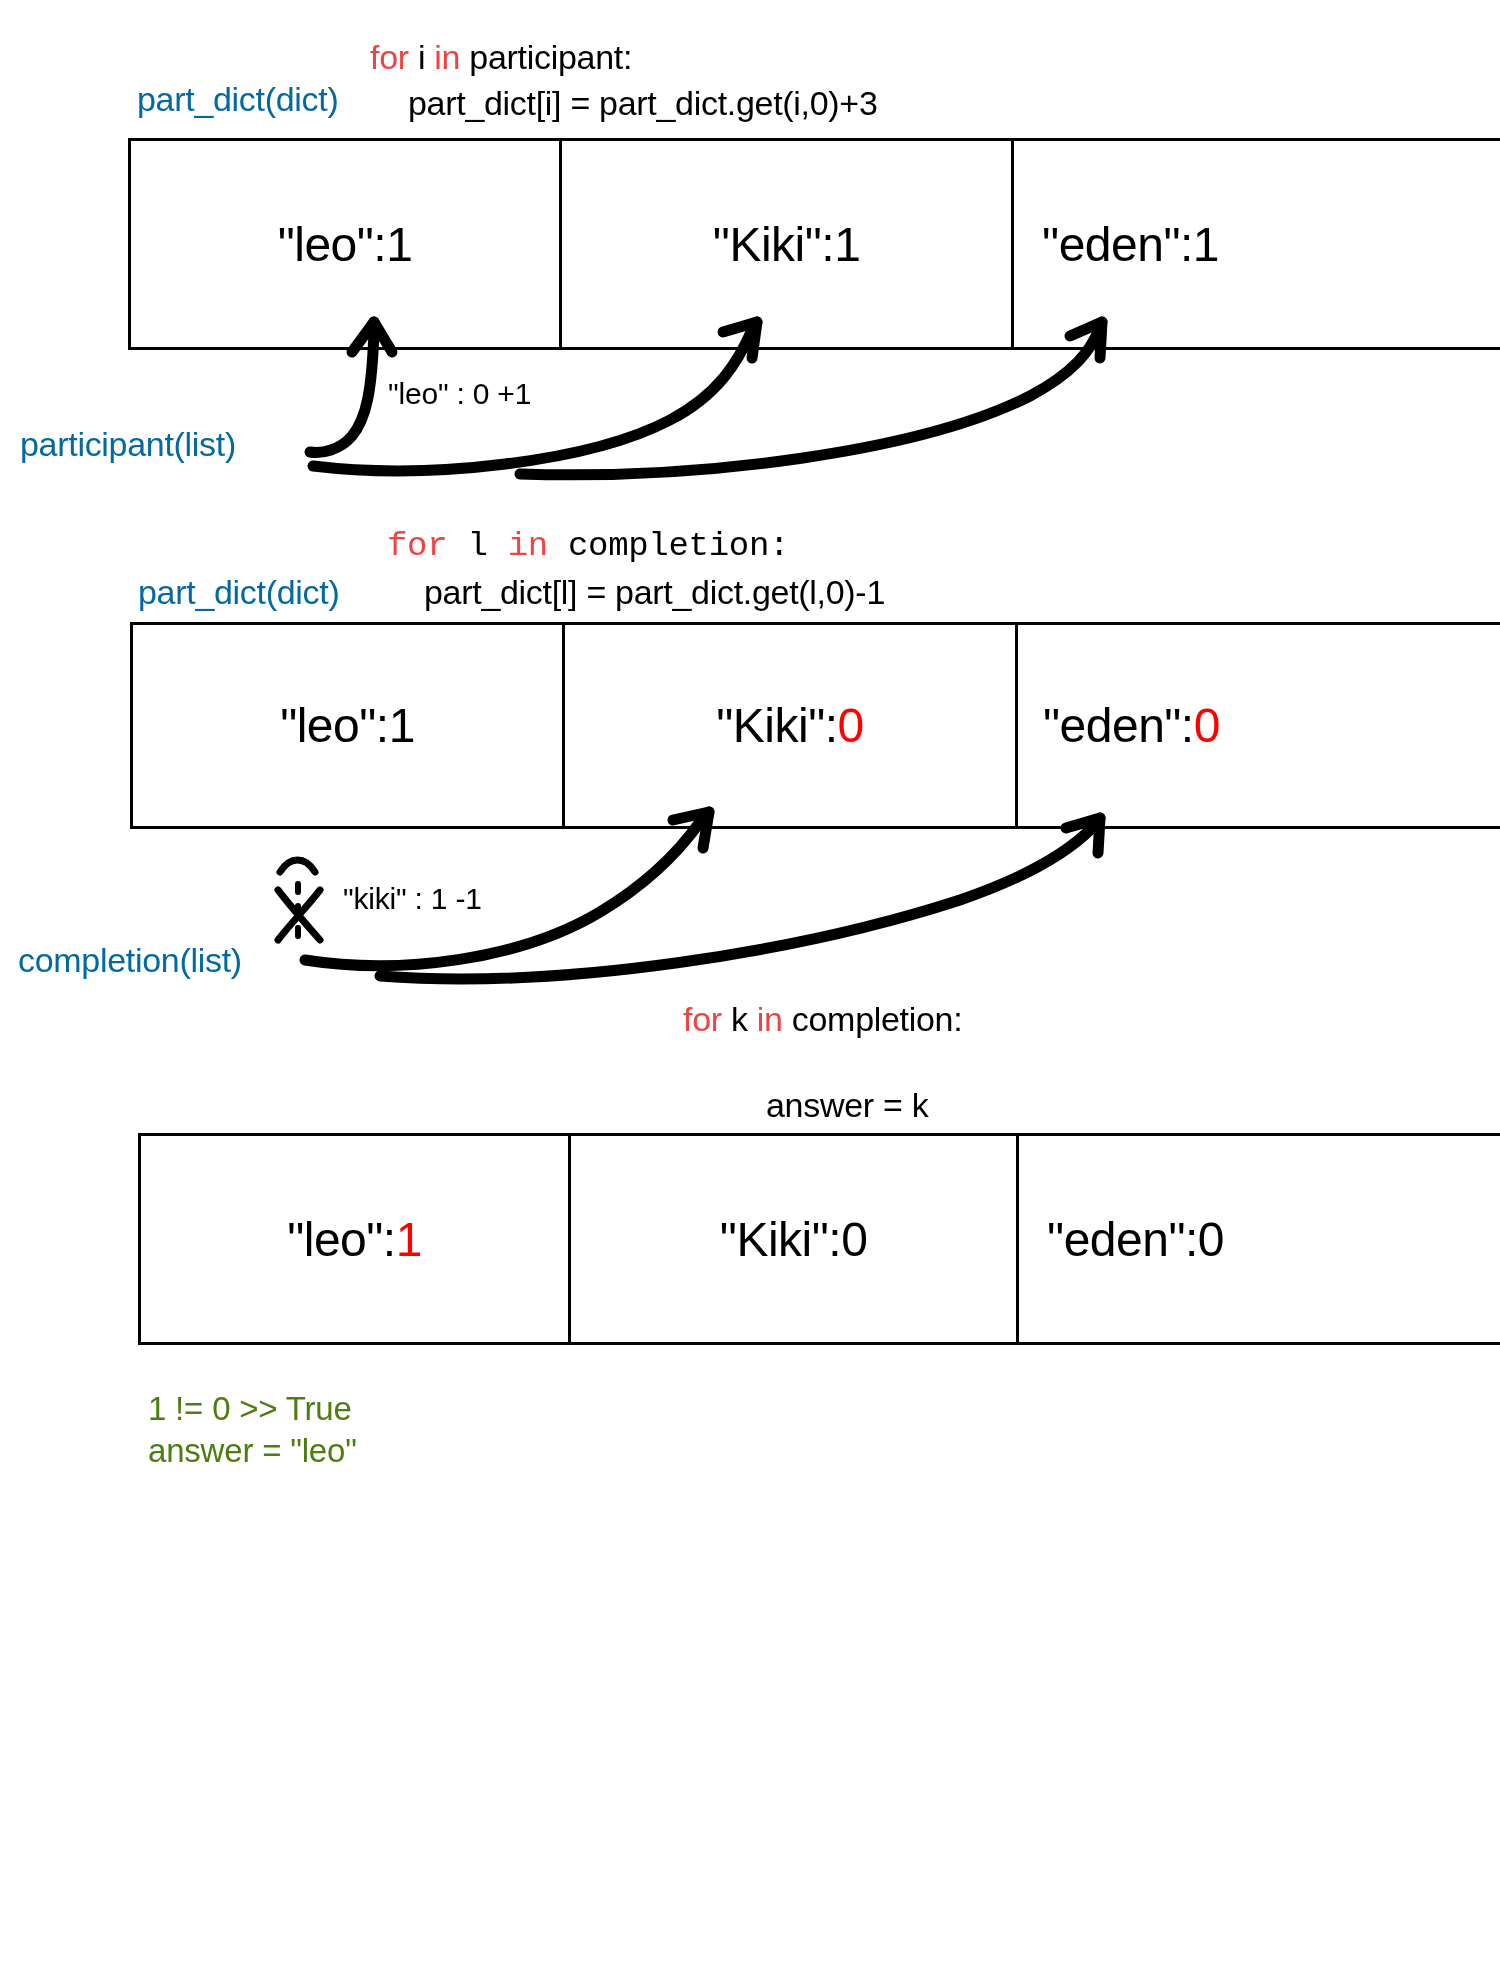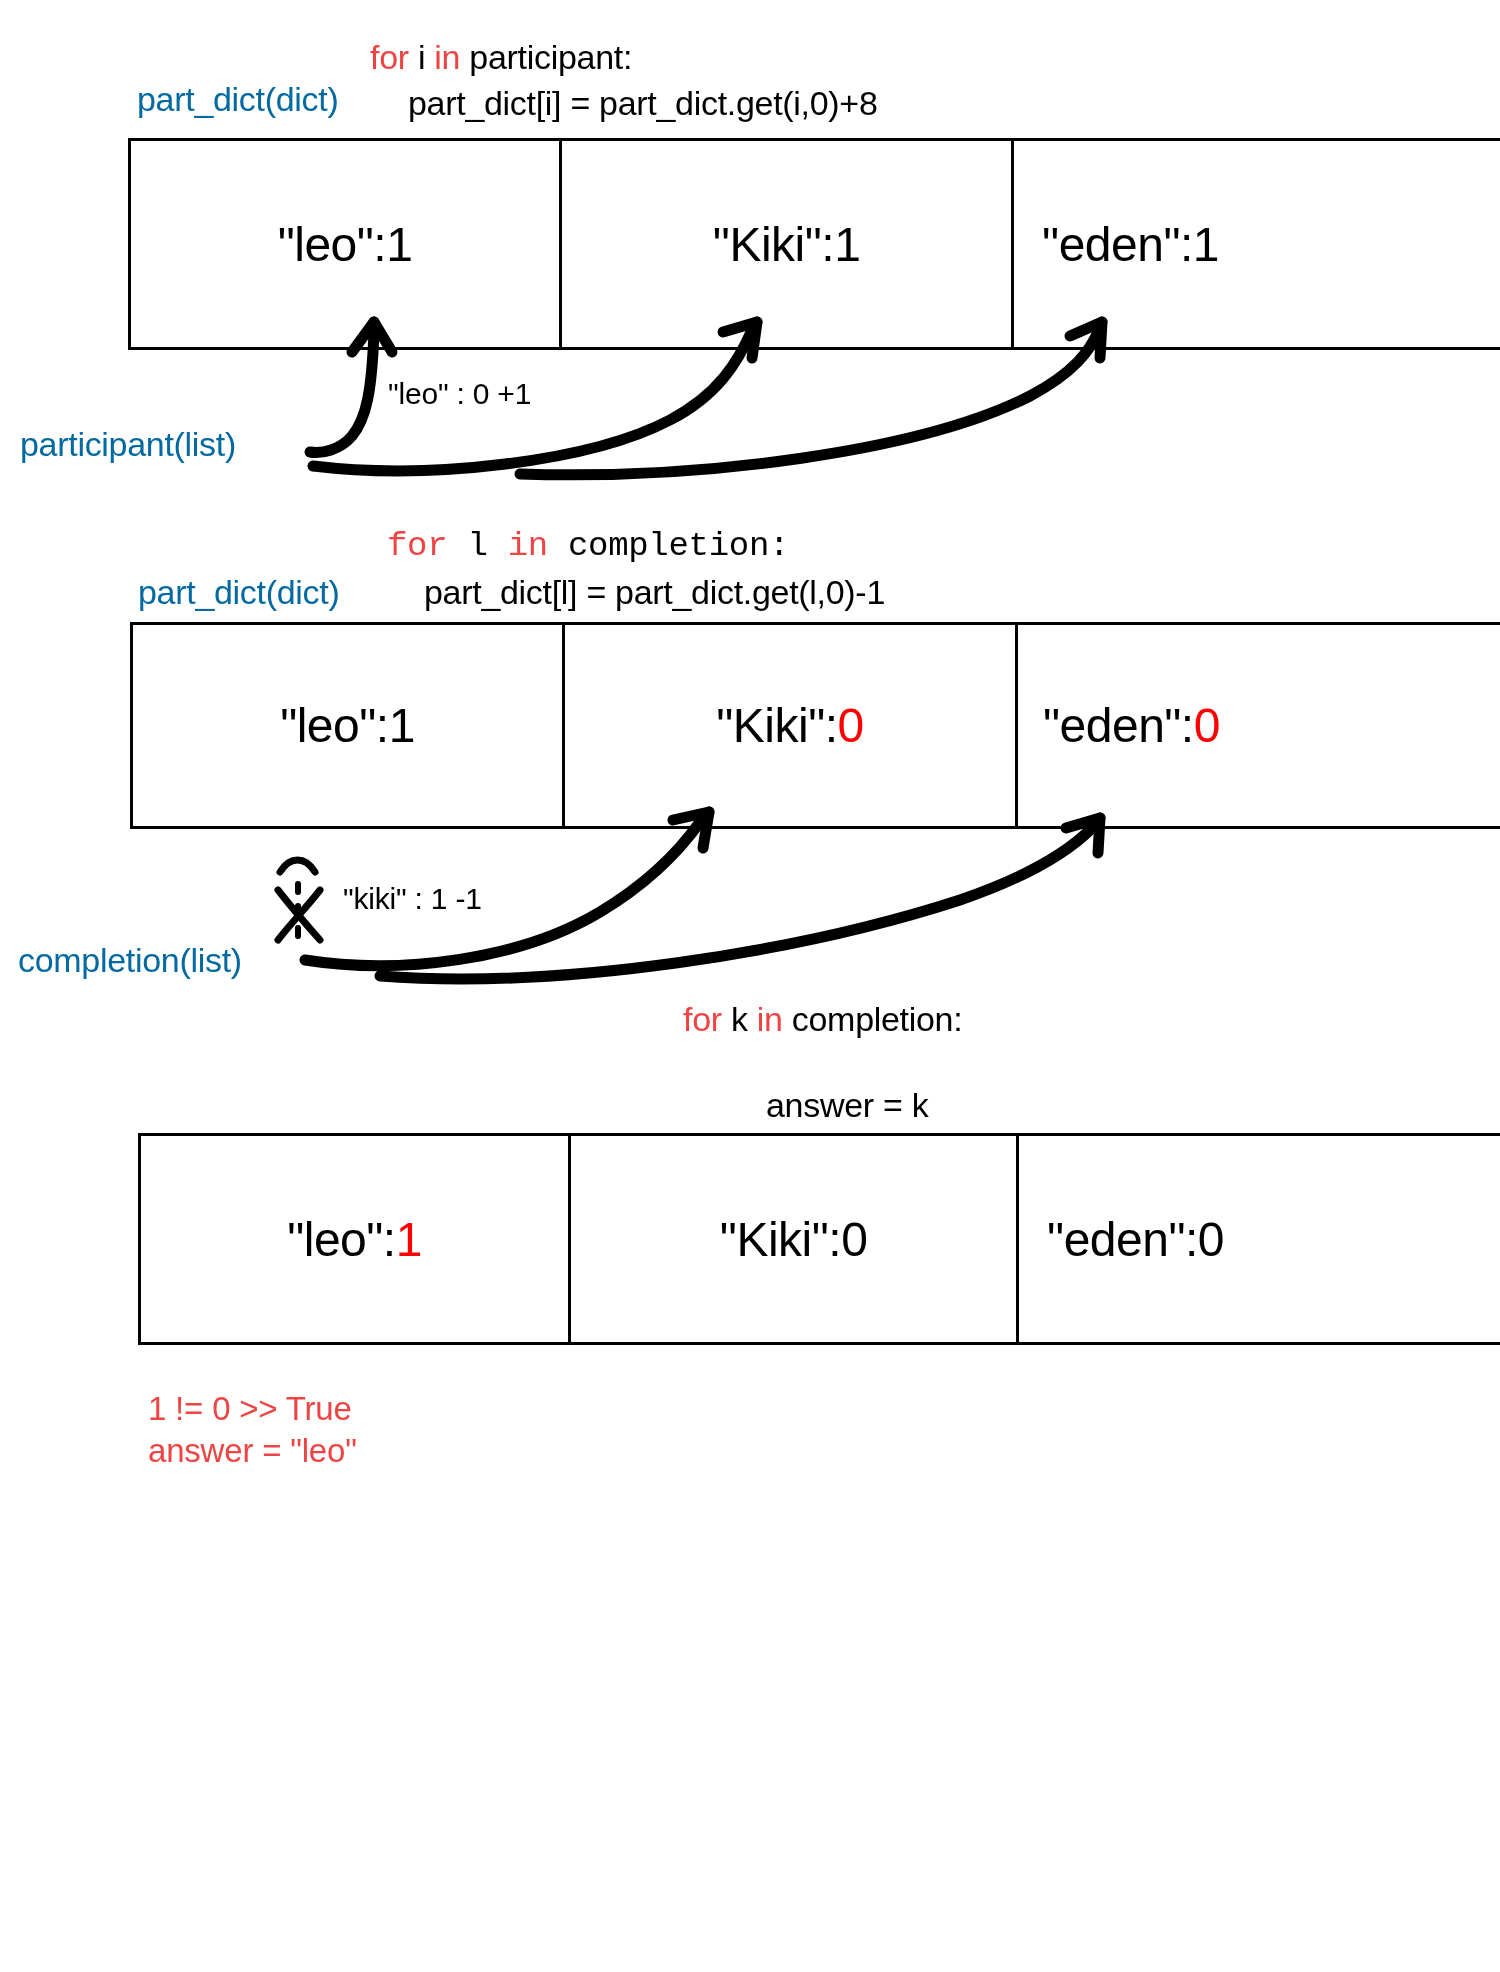--- a/index.html
+++ b/index.html
@@ -38,21 +38,21 @@
   .kw { color: #ef4444; }
   .blk { color: #000000; }
   .annot {
     font-size: 30px;
     white-space: nowrap;
     color: #000;
     letter-spacing: -0.2px;
   }
   .red-text {
     font-size: 33px;
-    color: #ef4444;
+    color: #4d7c0f;
     white-space: nowrap;
     letter-spacing: -0.2px;
   }
 
   
   .dict-row {
     position: absolute;
     display: flex;
     border: 3px solid #000;
     box-sizing: border-box;
@@ -85,21 +85,21 @@
 <body>
 
 <div class="stage">
 
   <div class="abs label-var" style="left:137px; top:80px;">part_dict(dict)</div>
 
   <div class="abs code-line" style="left:370px; top:38px;">
     <span class="kw">for</span><span class="blk"> i </span><span class="kw">in</span><span class="blk"> participant:</span>
   </div>
 
-  <div class="abs code-line blk" style="left:408px; top:84px;">part_dict[i] = part_dict.get(i,0)+8</div>
+  <div class="abs code-line blk" style="left:408px; top:84px;">part_dict[i] = part_dict.get(i,0)+3</div>
 
   <div class="dict-row" style="left:128px; top:138px; width:1390px; height:212px;">
     <div class="dict-cell" style="width:433px;">
       <span>"leo"</span>
         <span> : </span>
         <span>1</span>
     </div>
     <div class="dict-cell" style="width:454px;">
       <span>"Kiki"</span>
         <span> : </span>

